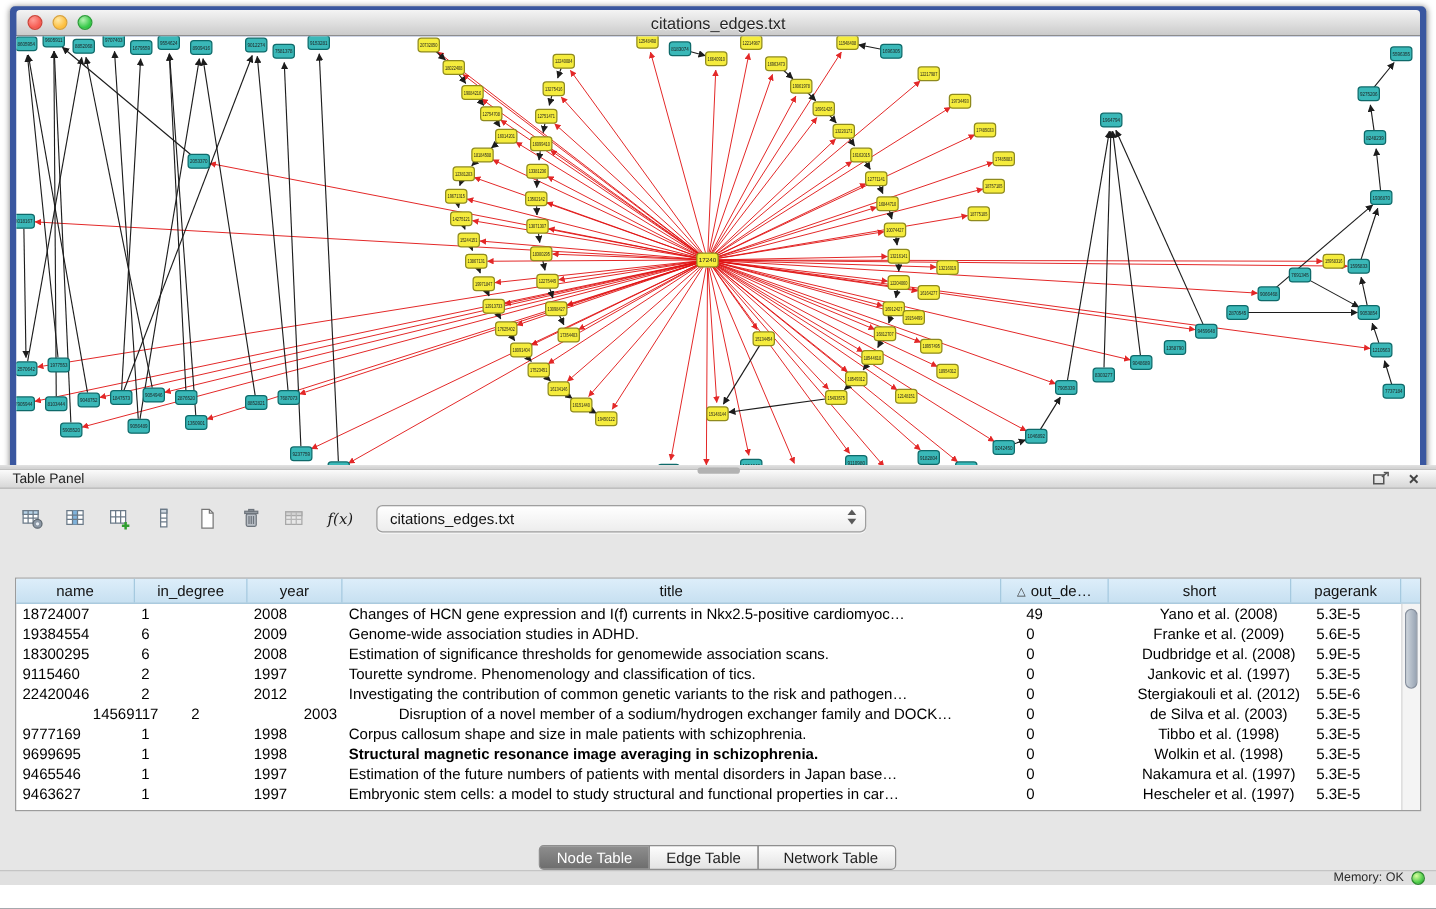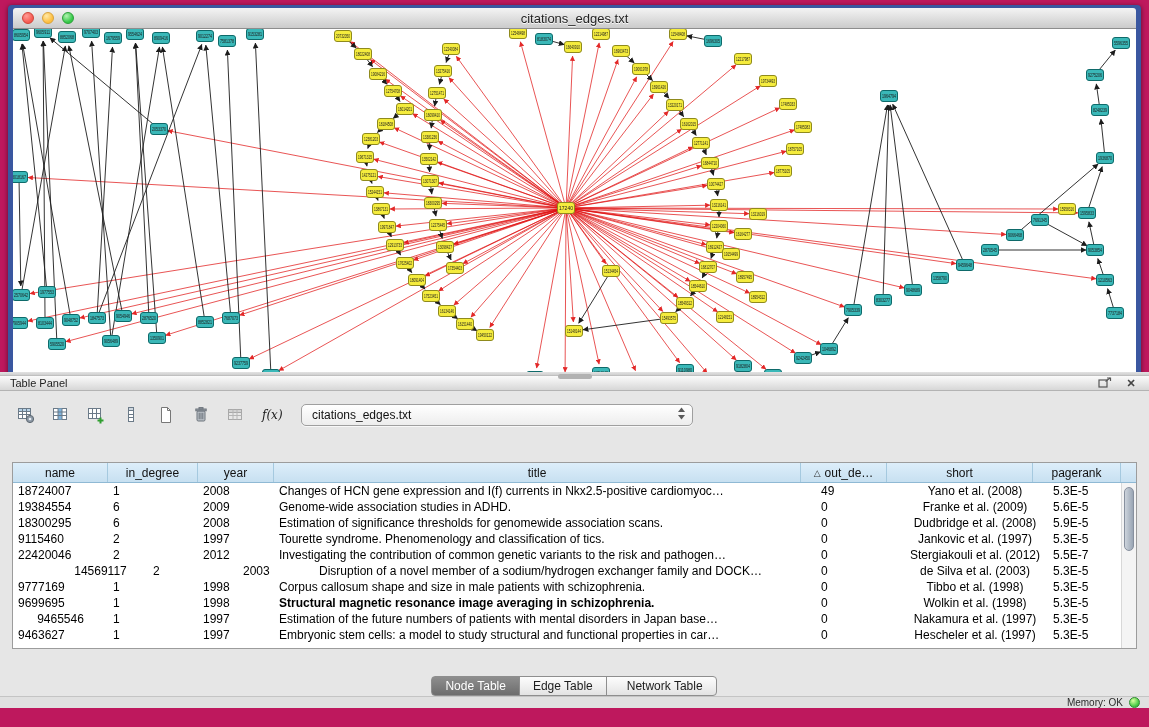--- a/index.html
+++ b/index.html
@@ -1,18 +1,18 @@
 <!DOCTYPE html>
 <html><head>
 <meta charset="utf-8">
 <style>
   * { margin:0; padding:0; box-sizing:border-box; }
   html,body { width:1149px; height:727px; overflow:hidden;
     font-family:"Liberation Sans", sans-serif; background:#34383f; }
-  .app { position:relative; width:1149px; height:727px; background:#be185d; }
+  .app { position:relative; width:1149px; height:727px; background:#ffffff; }
 
   
   .net-window { position:absolute; left:8px; top:5px; width:1133px; height:386px;
     background:#3a57a0; padding:3px 5px 5px 5px; border-radius:4px;
     box-shadow:0 1px 5px rgba(0,0,0,.55); }
   .titlebar { height:21px; background:linear-gradient(#f4f4f4,#cbcbcb);
     border-bottom:1px solid #8d8d8d; position:relative; display:flex;
     align-items:center; justify-content:center; border-radius:3px 3px 0 0; }
   .win-title { font-size:13px; color:#242424; text-shadow:0 1px 0 #fafafa; }
   .traffic { position:absolute; left:9px; top:4px; display:flex; gap:8px; }
@@ -950,21 +950,21 @@
               <div class="td" style="width: 146px; text-align: center;">Jankovic et al. (1997)</div>
               <div class="td" style="width: 88px; text-align: left;">5.3E-5</div>
             </div>
             <div class="tr">
               <div class="td" style="width: 95px; text-align: left;">22420046</div>
               <div class="td" style="width: 90px; text-align: left;">2</div>
               <div class="td" style="width: 76px; text-align: left;">2012</div>
               <div class="td" style="flex: 1 1 0%; text-align: left;">Investigating the contribution of common genetic variants to the risk and pathogen…</div>
               <div class="td" style="width: 86px; text-align: left;">0</div>
               <div class="td" style="width: 146px; text-align: center;">Stergiakouli et al. (2012)</div>
-              <div class="td" style="width: 88px; text-align: left;">5.5E-7</div>
+              <div class="td" style="width: 88px; text-align: left;">5.5E-6</div>
             </div>
             <div class="tr">
               <div class="td" style="width: 95px; text-align: center; margin-left: 40px;">14569117</div>
               <div class="td" style="width: 90px; text-align: left;">2</div>
               <div class="td" style="width: 76px; text-align: left;">2003</div>
               <div class="td" style="flex: 1 1 0%; text-align: left;">Disruption of a novel member of a sodium/hydrogen exchanger family and DOCK…</div>
               <div class="td" style="width: 86px; text-align: left;">0</div>
               <div class="td" style="width: 146px; text-align: center;">de Silva et al. (2003)</div>
               <div class="td" style="width: 88px; text-align: left;">5.3E-5</div>
             </div>
@@ -980,21 +980,21 @@
             <div class="tr">
               <div class="td" style="width: 95px; text-align: left;">9699695</div>
               <div class="td" style="width: 90px; text-align: left;">1</div>
               <div class="td" style="width: 76px; text-align: left;">1998</div>
               <div class="td" style="flex: 1 1 0%; text-align: left; font-weight: bold;">Structural magnetic resonance image averaging in schizophrenia.</div>
               <div class="td" style="width: 86px; text-align: left;">0</div>
               <div class="td" style="width: 146px; text-align: center;">Wolkin et al. (1998)</div>
               <div class="td" style="width: 88px; text-align: left;">5.3E-5</div>
             </div>
             <div class="tr">
-              <div class="td" style="width: 95px; text-align: center;">9465546</div>
+              <div class="td" style="width: 95px; text-align: left;">9465546</div>
               <div class="td" style="width: 90px; text-align: left;">1</div>
               <div class="td" style="width: 76px; text-align: left;">1997</div>
               <div class="td" style="flex: 1 1 0%; text-align: left;">Estimation of the future numbers of patients with mental disorders in Japan base…</div>
               <div class="td" style="width: 86px; text-align: left;">0</div>
               <div class="td" style="width: 146px; text-align: center;">Nakamura et al. (1997)</div>
               <div class="td" style="width: 88px; text-align: left;">5.3E-5</div>
             </div>
             <div class="tr">
               <div class="td" style="width: 95px; text-align: left;">9463627</div>
               <div class="td" style="width: 90px; text-align: left;">1</div>

